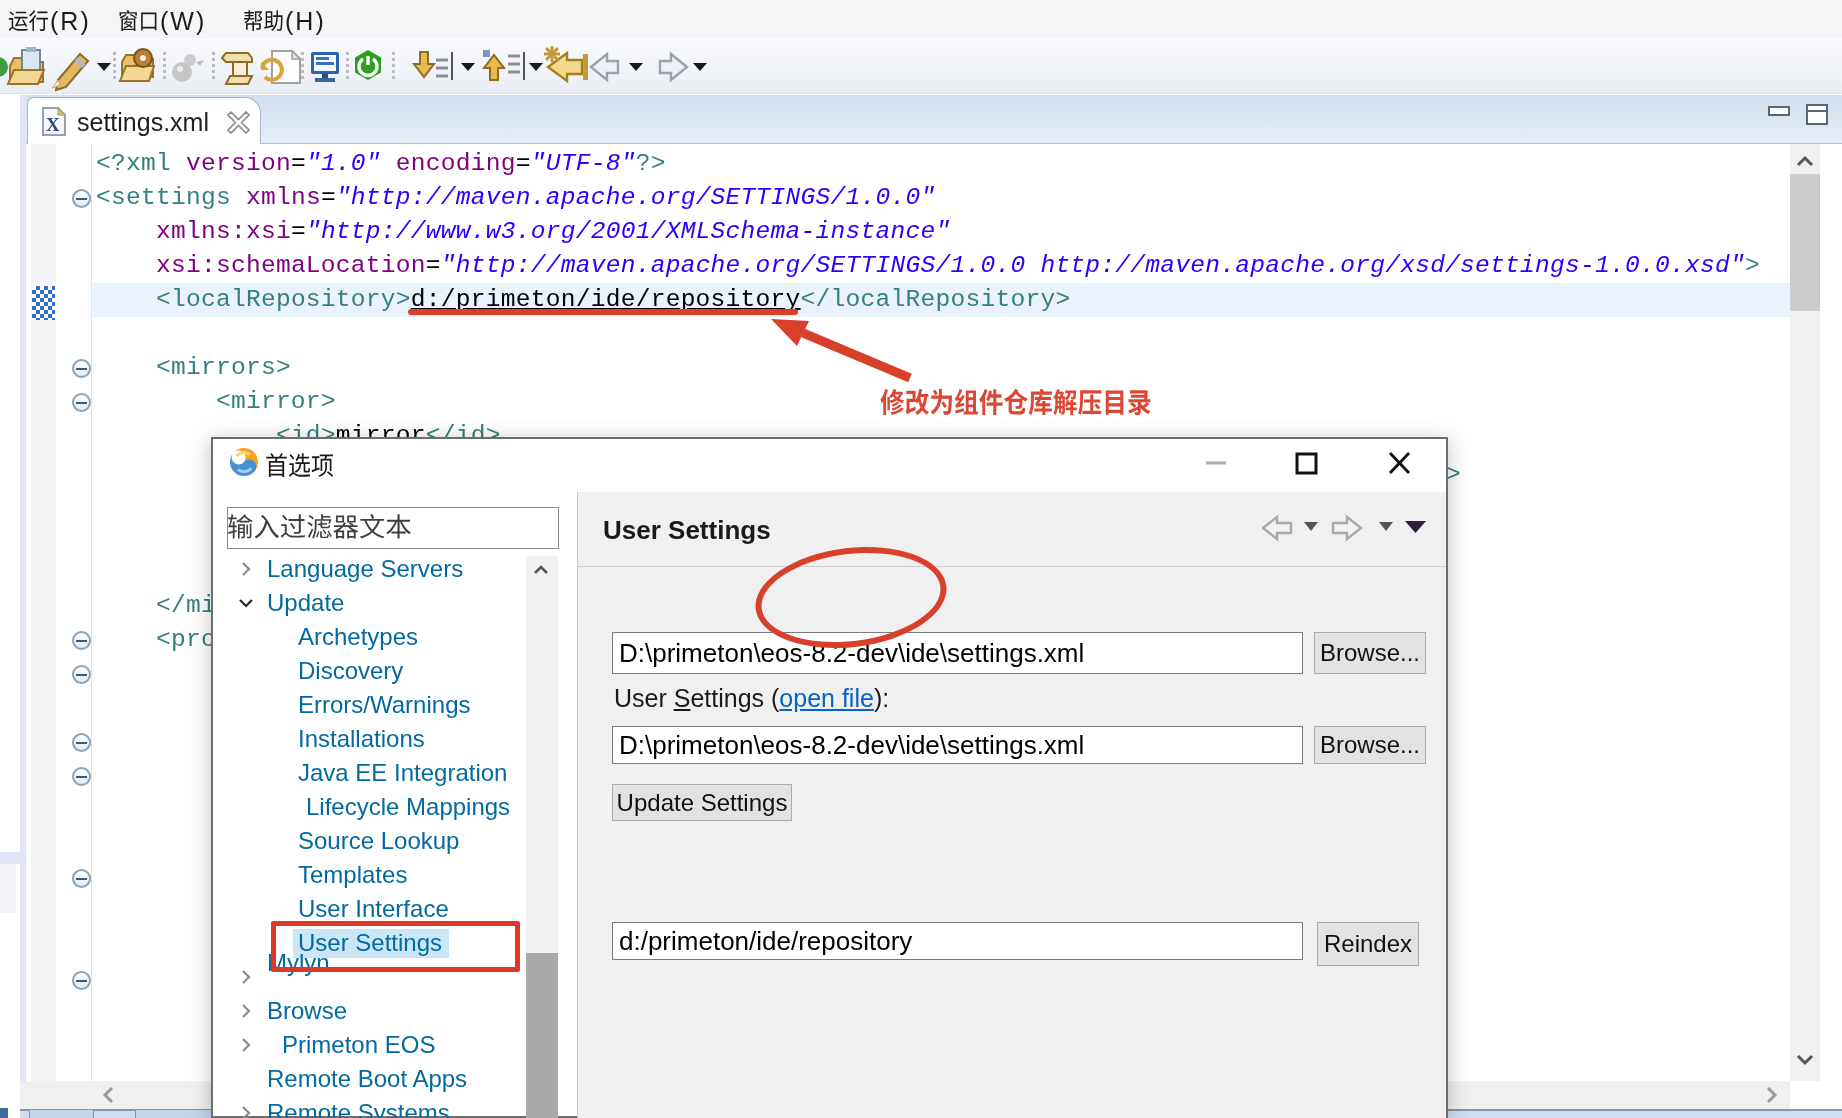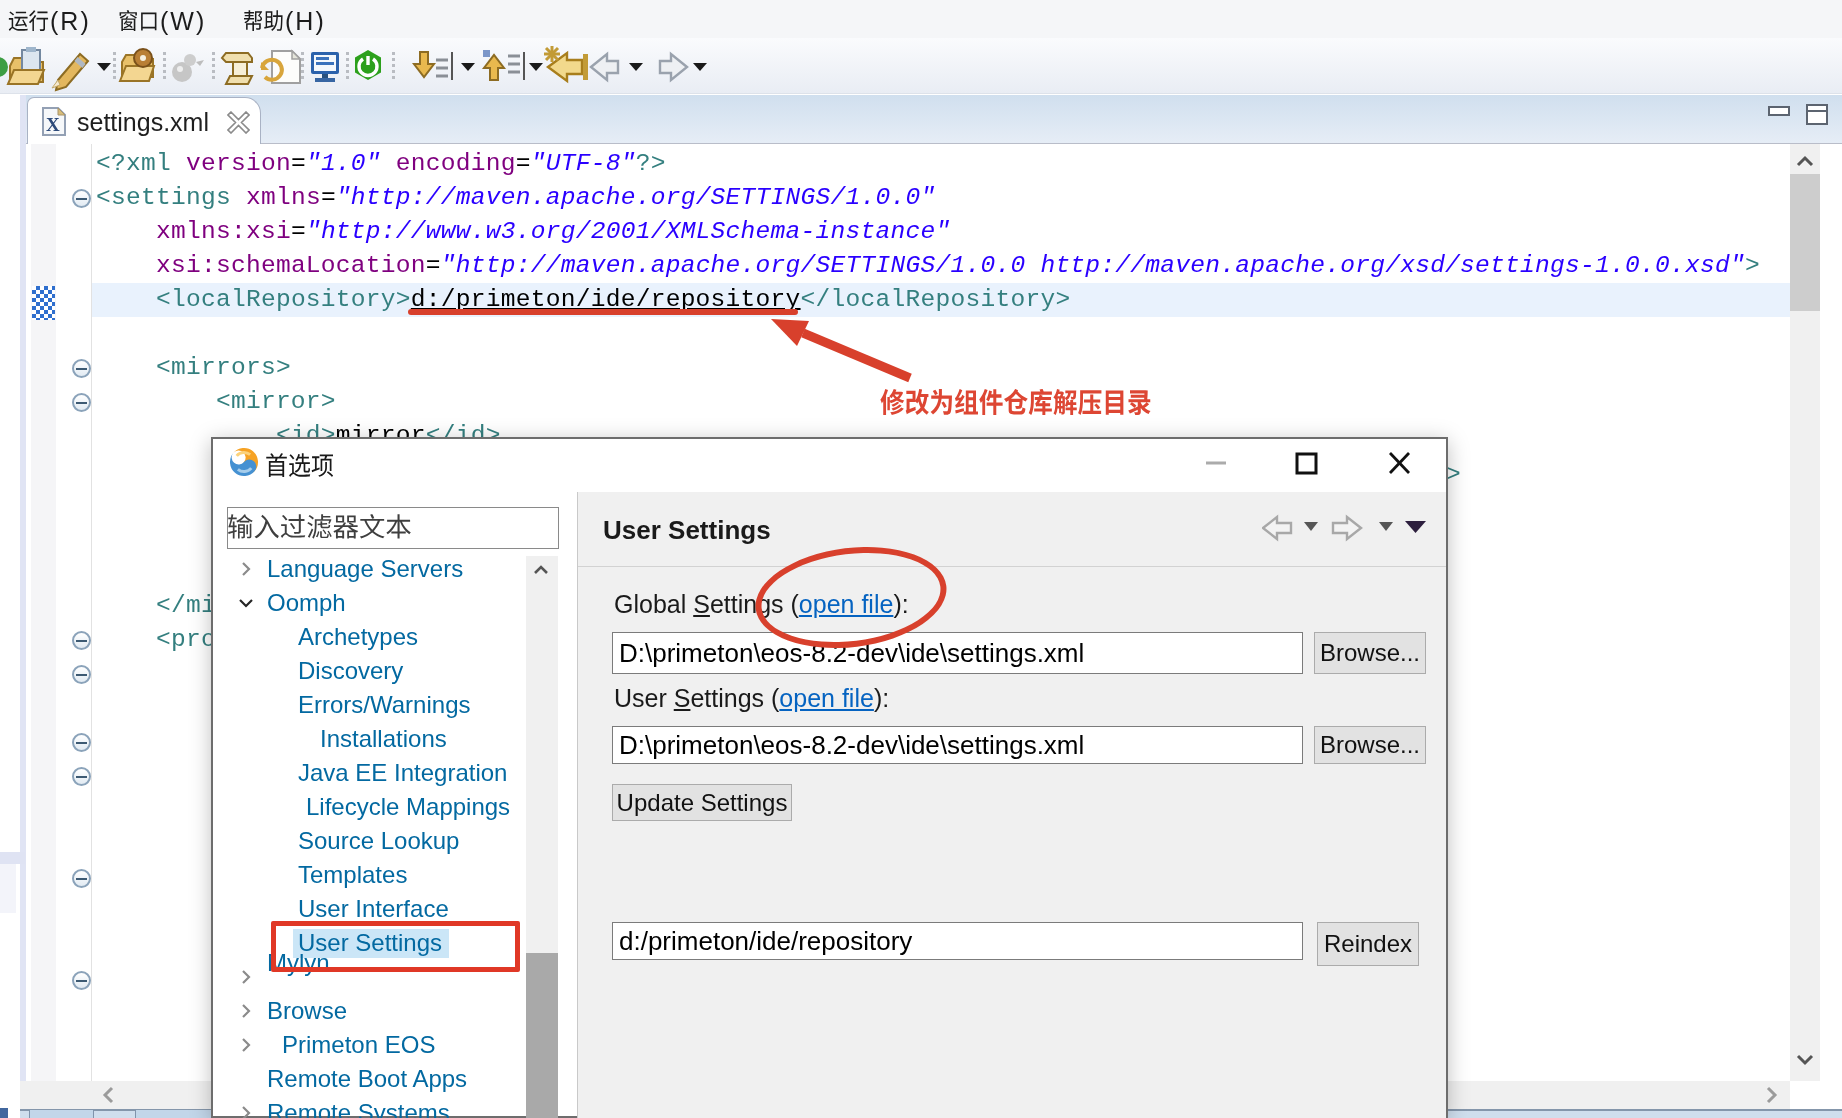--- a/index.html
+++ b/index.html
@@ -311,25 +311,25 @@
     </div>
 
 <div id="treesel" class="abs"></div>
 <svg class="abs chev" style="left:238px;top:561px;">
       <polyline points="5,2 11,8 5,14" fill="none" stroke="#8b8b8b" stroke-width="2.2"></polyline>
     </svg>
 <div class="trow" style="left:267px;top:555px;">Language Servers</div>
 <svg class="abs chev" style="left:238px;top:595px;">
       <polyline points="2,5 8,11 14,5" fill="none" stroke="#262626" stroke-width="2.2"></polyline>
     </svg>
-<div class="trow" style="left:267px;top:589px;">Oomph</div>
+<div class="trow" style="left:267px;top:589px;">Update</div>
 <div class="trow" style="left:298px;top:623px;">Archetypes</div>
 <div class="trow" style="left:298px;top:657px;">Discovery</div>
 <div class="trow" style="left:298px;top:691px;">Errors/Warnings</div>
-<div class="trow" style="left:298px;top:725px;margin-left:22px;">Installations</div>
+<div class="trow" style="left:298px;top:725px;">Installations</div>
 <div class="trow" style="left:298px;top:759px;">Java EE Integration</div>
 <div class="trow" style="left:306px;top:793px;">Lifecycle Mappings</div>
 <div class="trow" style="left:298px;top:827px;">Source Lookup</div>
 <div class="trow" style="left:298px;top:861px;">Templates</div>
 <div class="trow" style="left:298px;top:895px;">User Interface</div>
 <div class="trow" style="left:298px;top:929px;">User Settings</div>
 <svg class="abs chev" style="left:238px;top:969px;">
       <polyline points="5,2 11,8 5,14" fill="none" stroke="#8b8b8b" stroke-width="2.2"></polyline>
     </svg>
 <div class="trow" style="left:267px;top:949px;">Mylyn</div>
@@ -354,21 +354,20 @@
 <div id="redrect" class="abs"></div>
 
 <div class="abs" style="left:603px;top:515px;font-size:26px;font-weight:bold;color:#1a1a1a;">User Settings</div>
 <svg class="abs" style="left:1262px;top:510px;" width="170" height="34" viewBox="0 0 170 34">
 <path d="M1 18 L15 7 v6 h14 v10 h-14 v6 Z" fill="#f3f3f3" stroke="#a8a8a8" stroke-width="2.4"></path>
 <polygon points="42,12 56,12 49,21" fill="#565656"></polygon>
 <path d="M99 18 L85 7 v6 h-14 v10 h14 v6 Z" fill="#f3f3f3" stroke="#a8a8a8" stroke-width="2.4"></path>
 <polygon points="117,12 131,12 124,21" fill="#565656"></polygon>
 <polygon points="143,11 164,11 153.5,23" fill="#2d1f3e"></polygon>
 </svg>
-<div class="abs lbl" style="left:614px;top:590px;">Global <span style="text-decoration:underline;">S</span>ettings (<span class="link">open file</span>):</div>
 <div class="fld" style="left:612px;top:632px;width:691px;height:42px;">D:\primeton\eos-8.2-dev\ide\settings.xml</div>
 <div class="btn" style="left:1314px;top:632px;width:112px;height:42px;">Browse...</div>
 <div class="abs lbl" style="left:614px;top:684px;">User <span style="text-decoration:underline;">S</span>ettings (<span class="link">open file</span>):</div>
 <div class="fld" style="left:612px;top:726px;width:691px;height:38px;">D:\primeton\eos-8.2-dev\ide\settings.xml</div>
 <div class="btn" style="left:1314px;top:726px;width:112px;height:38px;">Browse...</div>
 <div class="btn" style="left:612px;top:784px;width:180px;height:37px;">Update Settings</div>
 <div class="fld" style="left:612px;top:922px;width:691px;height:38px;">d:/primeton/ide/repository</div>
 <div class="btn" style="left:1317px;top:922px;width:102px;height:44px;">Reindex</div>
 <div id="redellipse" class="abs"></div>
 </div>

